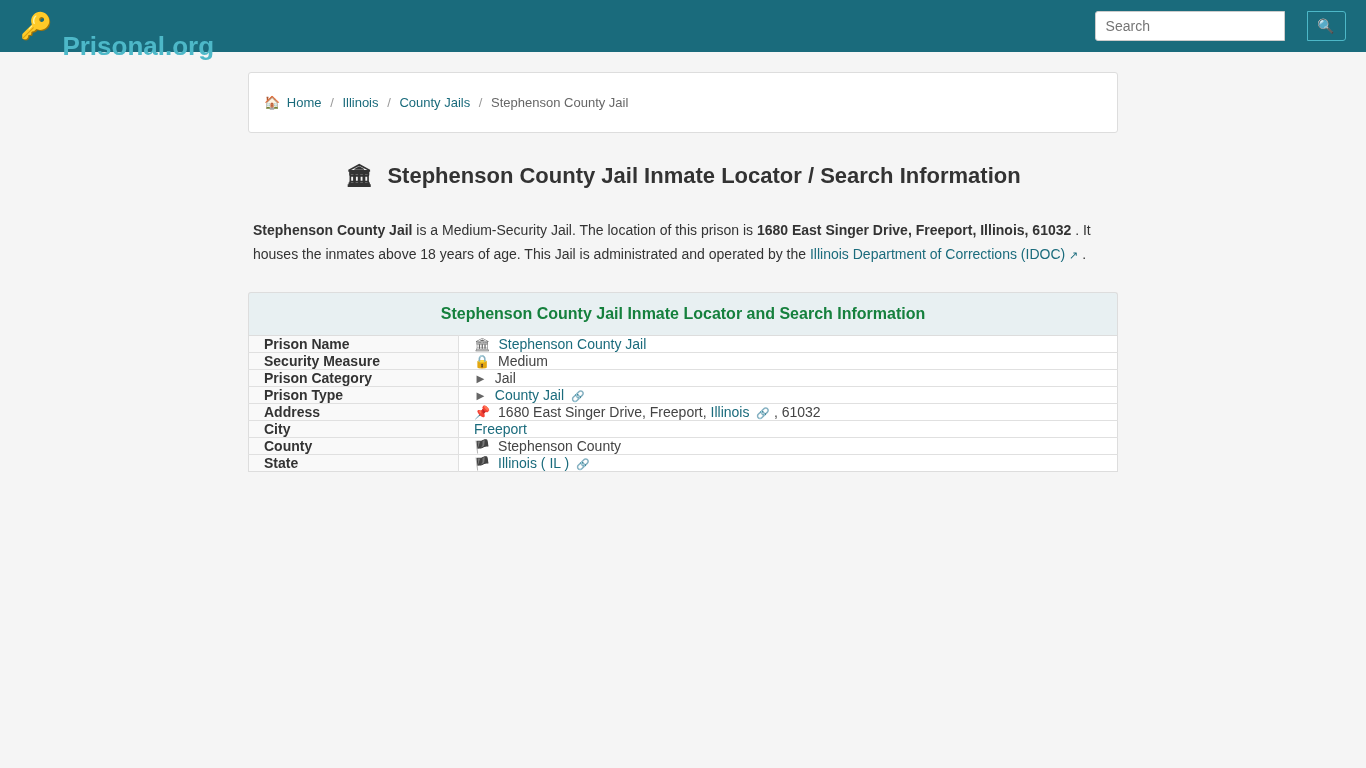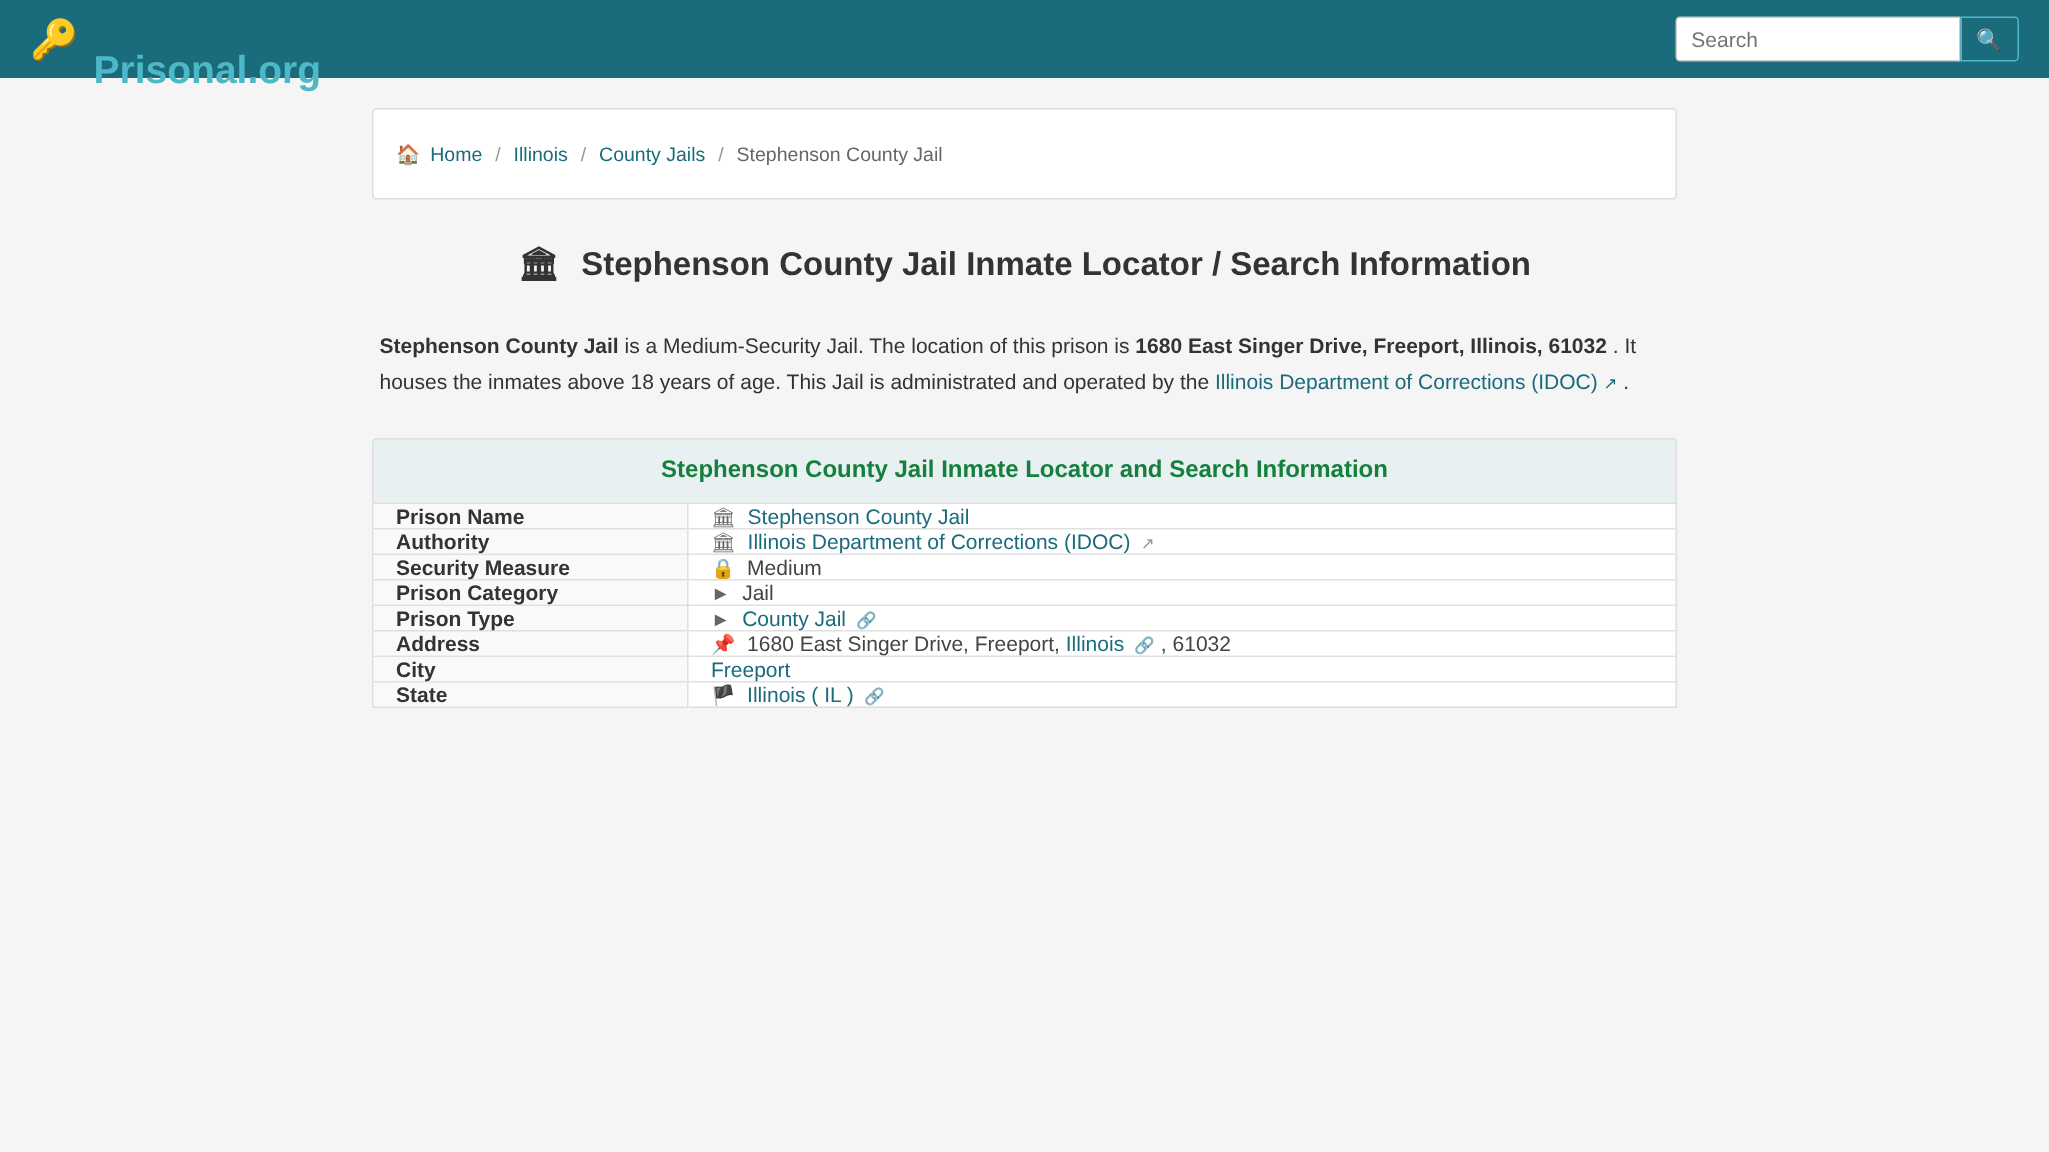--- a/index.html
+++ b/index.html
@@ -28,21 +28,21 @@
       font-weight: bold;
       color: #fff;
       margin-top: 40px;
     }
     .logo-text span {
       color: #4db8c8;
     }
     .search-area {
       display: flex;
       align-items: center;
-      gap: 0;
+      gap: 22px;
     }
     .search-input {
       width: 190px;
       padding: 6px 10px;
       border: 1px solid #ccc;
       border-radius: 3px 0 0 3px;
       font-size: 14px;
       outline: none;
       background: #fff;
     }
@@ -219,28 +219,20 @@
       <tbody>
 
         <tr>
           <td>Prison Name</td>
           <td>
             <span class="cell-icon">🏛</span>
             <a href="#">Stephenson County Jail</a>
           </td>
         </tr>
 
-        <tr>
-          <td>Authority</td>
-          <td>
-            <span class="cell-icon">🏛</span>
-            <a href="#">Illinois Department of Corrections (IDOC)</a>
-            <span class="ext-icon">↗</span>
-          </td>
-        </tr>
 
         <tr>
           <td>Security Measure</td>
           <td>
             <span class="cell-icon">🔒</span>
             <span>Medium</span>
           </td>
         </tr>
 
         <tr>
@@ -272,20 +264,27 @@
         </tr>
 
         <tr>
           <td>City</td>
           <td>
             <a href="#">Freeport</a>
           </td>
         </tr>
 
 
+        <tr>
+          <td>County</td>
+          <td>
+            <span class="cell-icon">🏴</span>
+            <span>Stephenson County</span>
+          </td>
+        </tr>
 
         <tr>
           <td>State</td>
           <td>
             <span class="cell-icon">🏴</span>
             <a href="#">Illinois ( IL )</a>
             <span class="link-icon">🔗</span>
           </td>
         </tr>
       </tbody>

